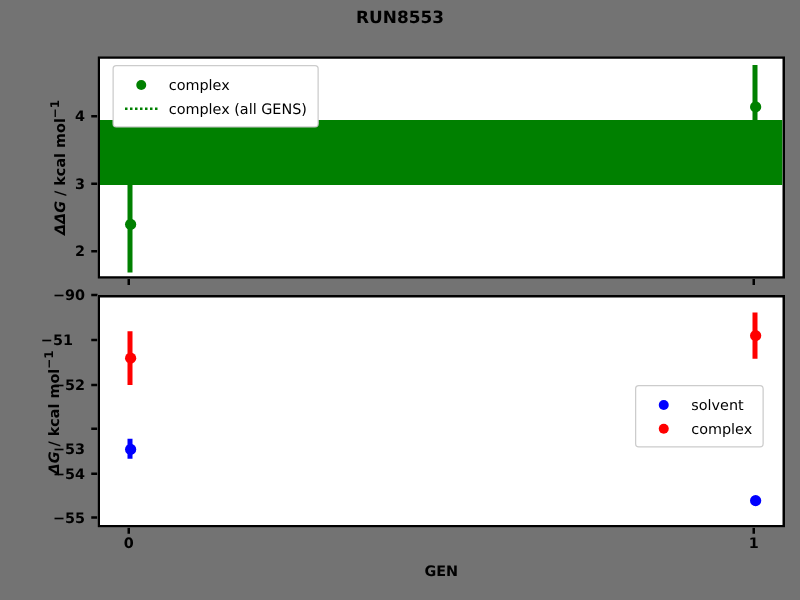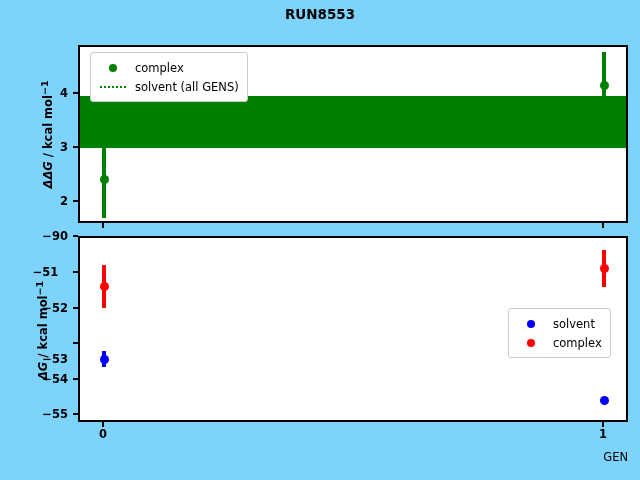--- a/index.html
+++ b/index.html
@@ -10,21 +10,21 @@
   body {
     width: 640px;
     height: 480px;
     font-family: "DejaVu Sans", sans-serif;
     overflow: hidden;
   }
   #figure {
     position: relative;
     width: 640px;
     height: 480px;
-    background: #7dd3fc;
+    background: #737373;
   }
 
   
   .fig-title {
     position: absolute;
     left: 0;
     top: 6px;
     width: 640px;
     text-align: center;
     font-size: 13.5px;
@@ -79,23 +79,23 @@
     transform: rotate(-90deg);
   }
   .ylabel .nonital { font-style: normal; }
 
   
   #xlabel {
     position: absolute;
     left: 78px;
     top: 450px;
     width: 550px;
-    text-align: right;
-    font-size: 11.5px;
-    font-weight: normal;
+    text-align: center;
+    font-size: 11.5px;
+    font-weight: bold;
     color: #000000;
   }
 
   
   .ytick-mark {
     position: absolute;
     width: 5px;
     height: 2px;
     background: #000000;
   }
@@ -222,21 +222,21 @@
     <div class="legend-row">
       <span class="legend-handle">
         <span class="legend-dot" style="background:#008000;"></span>
       </span>
       <span class="legend-text">complex</span>
     </div>
     <div class="legend-row">
       <span class="legend-handle">
         <span class="legend-dotted"></span>
       </span>
-      <span class="legend-text">solvent (all GENS)</span>
+      <span class="legend-text">complex (all GENS)</span>
     </div>
   </div>
 
   <div class="ylabel" id="ylabel-bottom"><span>ΔG</span><span class="nonital"> / kcal mol</span><sup class="nonital">−1</sup></div>
 
   <div class="ytick-mark" style="left:73px; top:235px;"></div>
   <div class="ytick-label" style="left:23px; top:229px; width:45px;">−90</div>
 
   <div class="ytick-mark" style="left:73px; top:271px;"></div>
   <div class="ytick-label" style="left:23px; top:265px; width:45px;text-align:center;">−51</div>

